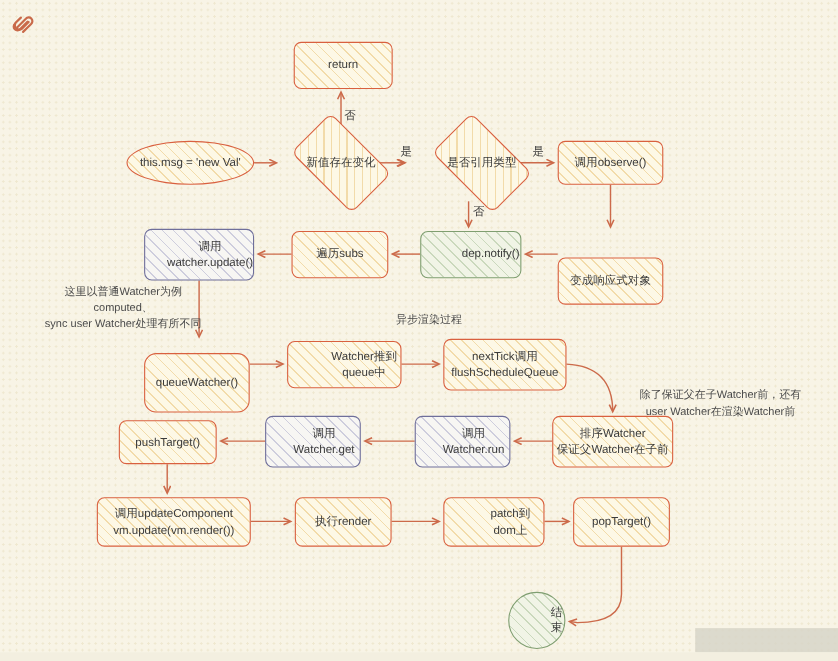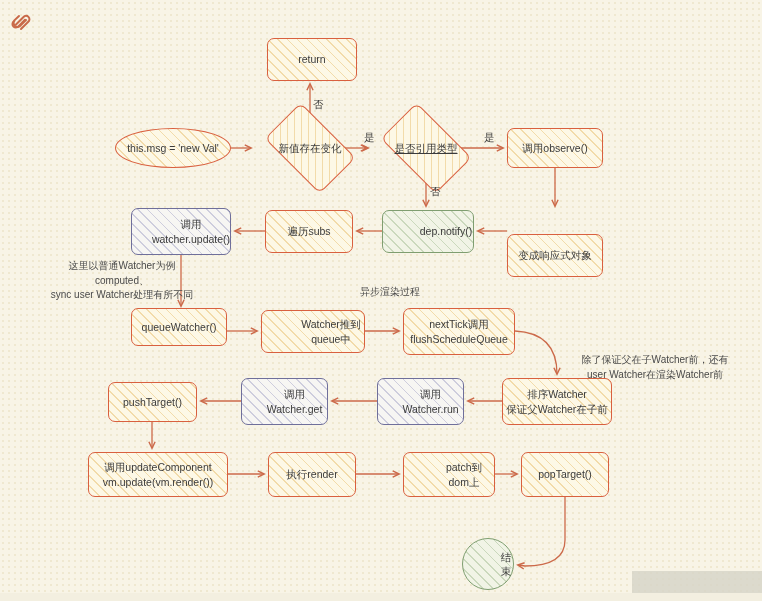--- a/index.html
+++ b/index.html
@@ -165,28 +165,28 @@
       <path d="M495,474 L517,474"></path>
 
       <path d="M565,497 L565,540 Q565,566 525,566 L518,565"></path>
     </g>
   </svg>
 
   <div id="node-host">
       <div class="node st-orange" style="left: 267px; top: 38px; width: 90px; height: 43px;"><span class="lbl">return</span></div>
       <div class="node st-orange sh-oval" style="left: 115px; top: 128px; width: 116px; height: 40px;"><span class="lbl">this.msg = 'new Val'</span></div>
       <div class="node sh-diamond" style="left: 256px; top: 113px; width: 108px; height: 70px;"><div class="dia-inner"></div><span class="lbl">新值存在变化</span></div>
-      <div class="node sh-diamond" style="left: 372px; top: 113px; width: 108px; height: 70px; text-decoration: underline;"><div class="dia-inner"></div><span class="lbl">是否引用类型</span></div>
+      <div class="node sh-diamond" style="left: 384px; top: 113px; width: 108px; height: 70px;"><div class="dia-inner"></div><span class="lbl">是否引用类型</span></div>
       <div class="node st-orange" style="left: 507px; top: 128px; width: 96px; height: 40px;"><span class="lbl">调用observe()</span></div>
       <div class="node st-orange" style="left: 507px; top: 210px; width: 96px; height: 43px; margin-top: 24px;"><span class="lbl">变成响应式对象</span></div>
       <div class="node st-green" style="left: 382px; top: 210px; width: 92px; height: 43px;"><span class="lbl">dep.notify()</span></div>
       <div class="node st-orange" style="left: 265px; top: 210px; width: 88px; height: 43px;"><span class="lbl">遍历subs</span></div>
       <div class="node st-purple" style="left: 131px; top: 208px; width: 100px; height: 47px;"><span class="lbl">调用
 watcher.update()</span></div>
-      <div class="node st-orange" style="left: 131px; top: 308px; width: 96px; height: 38px;"><span class="lbl">queueWatcher()</span></div>
+      <div class="node st-orange" style="left: 131px; top: 321px; width: 96px; height: 54px; border-radius: 11px;"><span class="lbl">queueWatcher()</span></div>
       <div class="node st-orange" style="left: 261px; top: 310px; width: 104px; height: 43px; padding-left: 36px;"><span class="lbl">Watcher推到queue中</span></div>
       <div class="node st-orange" style="left: 403px; top: 308px; width: 112px; height: 47px;"><span class="lbl">nextTick调用
 flushScheduleQueue</span></div>
       <div class="node st-orange" style="left: 502px; top: 378px; width: 110px; height: 47px;"><span class="lbl">排序Watcher
 保证父Watcher在子前</span></div>
       <div class="node st-purple" style="left: 377px; top: 378px; width: 87px; height: 47px;"><span class="lbl">调用
 Watcher.run</span></div>
       <div class="node st-purple" style="left: 241px; top: 378px; width: 87px; height: 47px;"><span class="lbl">调用
 Watcher.get</span></div>
       <div class="node st-orange" style="left: 108px; top: 382px; width: 89px; height: 40px;"><span class="lbl">pushTarget()</span></div>
@@ -196,21 +196,21 @@
       <div class="node st-orange" style="left: 403px; top: 452px; width: 92px; height: 45px; padding-left: 30px;"><span class="lbl">patch到dom上</span></div>
       <div class="node st-orange" style="left: 521px; top: 452px; width: 88px; height: 45px;"><span class="lbl">popTarget()</span></div>
       <div class="node st-green sh-circle" style="left: 462px; top: 538px; width: 52px; height: 52px;"><span class="lbl">结束</span></div>
     </div>
 
   <div id="label-host">
       <div class="edge-label" style="left: 313px; top: 98px;">否</div>
       <div class="edge-label" style="left: 364px; top: 131px;">是</div>
       <div class="edge-label" style="left: 484px; top: 131px;">是</div>
       <div class="edge-label" style="left: 430px; top: 185px;">否</div>
-      <div class="note" style="left: 22px; top: 259px; width: 200px;">这里以普通Watcher为例
+      <div class="note" style="left: 12px; top: 259px; width: 200px;">这里以普通Watcher为例
 computed、
 sync user Watcher处理有所不同</div>
       <div class="note" style="left: 340px; top: 285px; width: 100px;">异步渲染过程</div>
       <div class="note" style="left: 555px; top: 353px; width: 200px;">除了保证父在子Watcher前，还有
 user Watcher在渲染Watcher前</div>
     </div>
 
   <div id="watermark"></div>
   <div id="watermark2"></div>
 </div>

